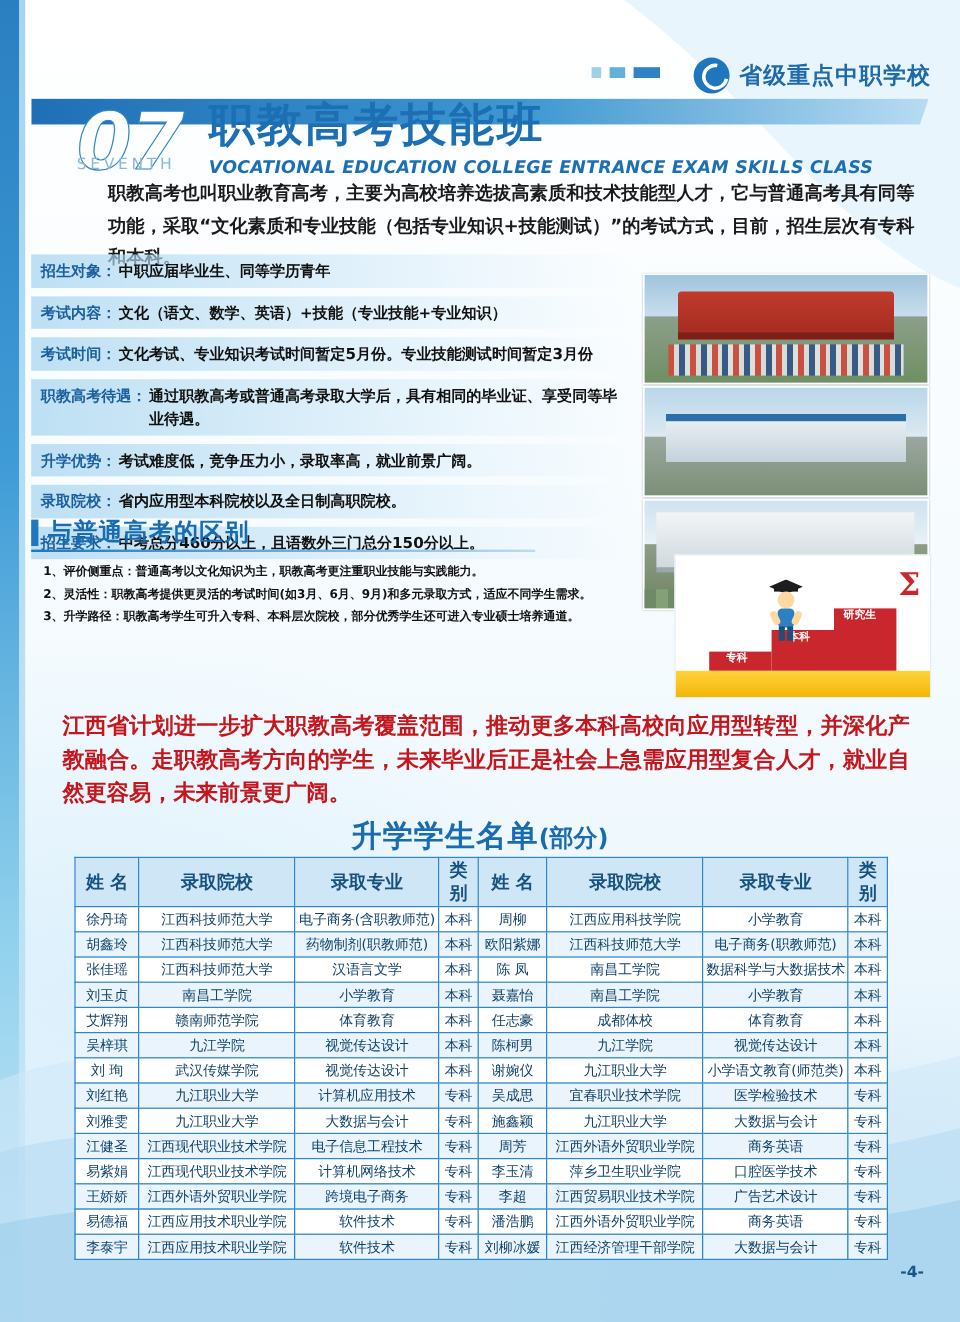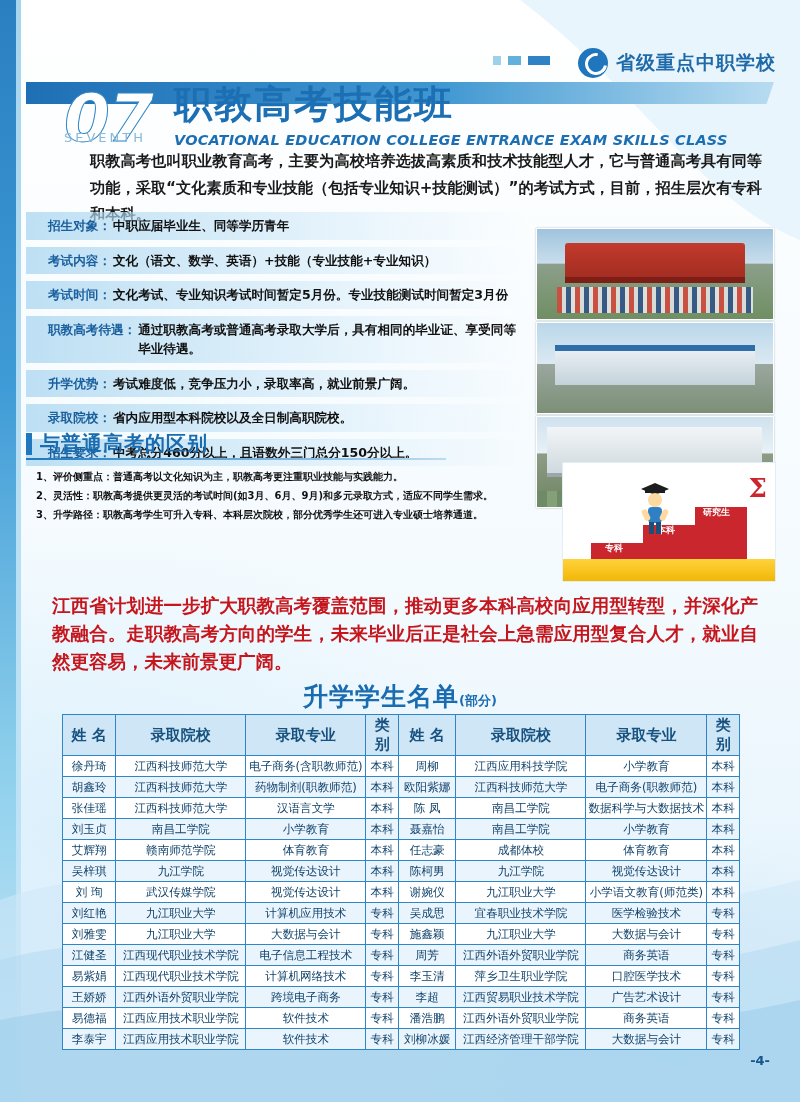--- a/index.html
+++ b/index.html
@@ -164,21 +164,21 @@
   .info-block {
     position: absolute;
     left: 26px;
     top: 212px;
     width: 500px;
   }
   .info-row {
     display: flex;
     align-items: flex-start;
     margin-bottom: 7px;
-    padding: 4px 6px 4px 22px;
+    padding: 4px 6px 4px 8px;
     font-size: 12.6px;
     line-height: 1.55;
     font-family: "DejaVu Sans", sans-serif;
   }
   .info-row.alt {
     background: linear-gradient(90deg, rgba(170,214,240,0.75) 0%, rgba(214,236,250,0.35) 75%, rgba(255,255,255,0) 100%);
   }
   .info-label {
     color: #1a5f9e;
     font-weight: bold;
@@ -346,21 +346,21 @@
     text-align: center;
   }
   .tbl-title .big {
     font-size: 25px;
     font-weight: bold;
     color: #1a6cb0;
     letter-spacing: 1px;
     font-family: "DejaVu Sans", sans-serif;
   }
   .tbl-title .small {
-    font-size: 13px;
+    font-size: 20px;
     font-weight: bold;
     color: #1a6cb0;
     font-family: "DejaVu Sans", sans-serif;
   }
 
   
   .tbl-wrap {
     position: absolute;
     left: 62px;
     top: 714px;

